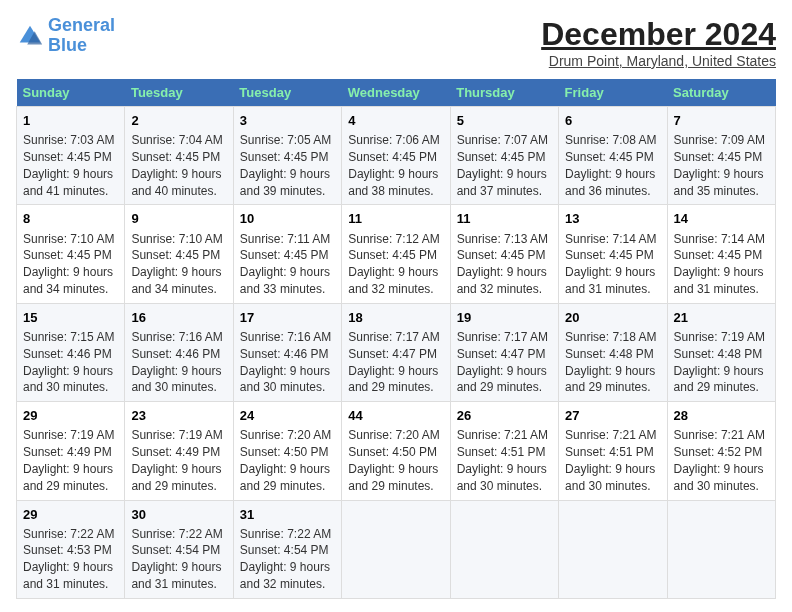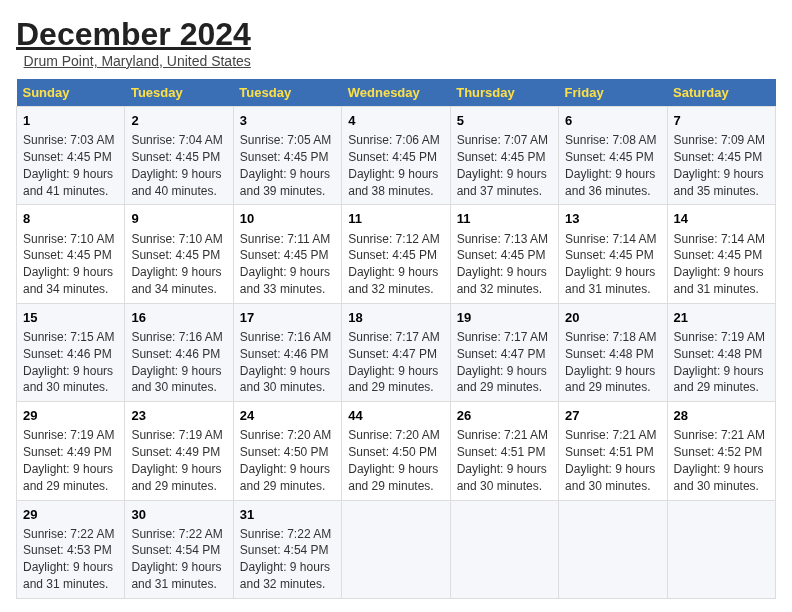--- a/index.html
+++ b/index.html
@@ -48,21 +48,21 @@
       color: #444;
       text-decoration: underline;
     }
     table {
       width: 100%;
       border-collapse: collapse;
       font-size: 11px;
     }
     thead tr th {
       background-color: #3a6eb5;
-      color: #fde047;
+      color: #86efac;
       text-align: left;
       padding: 6px 6px;
       font-size: 13px;
       font-weight: bold;
     }
     tbody tr td {
       vertical-align: top;
       padding: 5px 6px;
       border: 1px solid #ddd;
       width: calc(100% / 7);
@@ -86,20 +86,30 @@
       text-align: center;
     }
     .empty-cell {
       background: #f5f7fa;
     }
   </style>
 </head>
 <body>
 
 <div class="header-section">
+  <div class="logo">
+    <svg class="logo-icon" viewBox="0 0 30 30" xmlns="http://www.w3.org/2000/svg">
+      <polygon points="15,4 26,22 4,22" fill="#4a90d9"></polygon>
+      <polygon points="20,10 28,24 12,24" fill="#2c5f9e" opacity="0.7"></polygon>
+    </svg>
+    <div class="logo-text">
+      <div><span>General</span></div>
+      <div><span style="color:#4a90d9;">Blue</span></div>
+    </div>
+  </div>
   <div class="title-block">
     <div class="main-title">December 2024</div>
     <div class="subtitle">Drum Point, Maryland, United States</div>
   </div>
 </div>
 
 <table>
   <thead>
     <tr>
     <th>Sunday</th>

